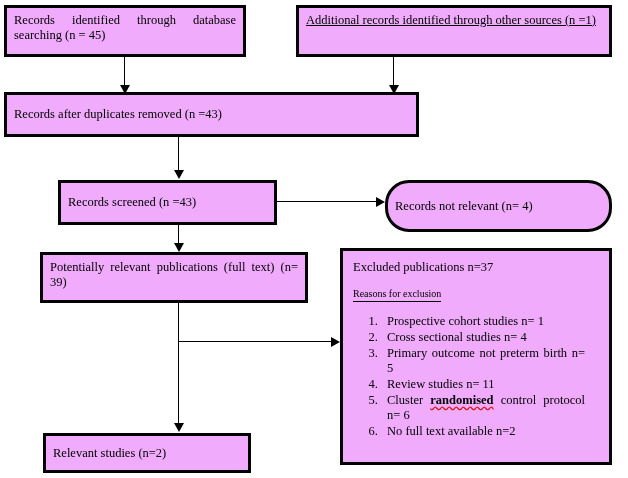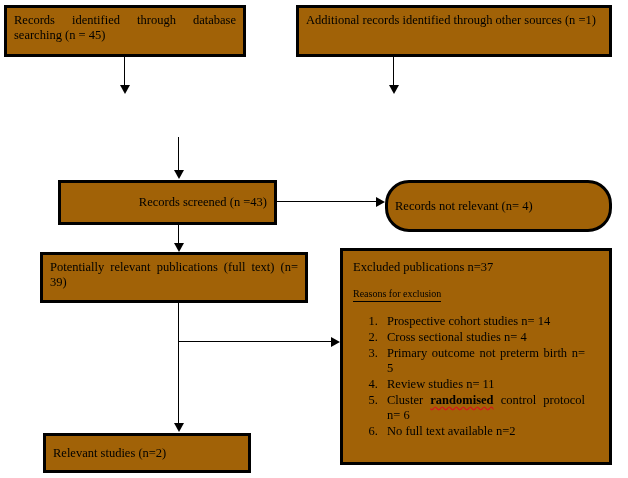--- a/index.html
+++ b/index.html
@@ -14,21 +14,21 @@
     height: 478px;
     background: #ffffff;
     font-family: "Liberation Serif", "DejaVu Serif", serif;
     color: #000000;
     overflow: hidden;
   }
   .box {
     position: absolute;
     box-sizing: border-box;
     border: 3px solid #000000;
-    background: #a16207;
+    background: #f0abfc;
     font-size: 12.5px;
     line-height: 1.22;
     padding: 5px 7px 4px 7px;
   }
   .box.justify {
     text-align: justify;
     text-align-last: left;
   }
   .box.center-v {
     display: flex;
@@ -93,35 +93,38 @@
 </style>
 </head>
 <body>
 
 <div id="canvas">
 
   <div class="box justify" style="left:4px; top:5px; width:242px; height:52px;">
     <span>Records identified through database searching (n = 45)</span>
   </div>
 
-  <div class="box justify" style="left:296px; top:5px; width:316px; height:52px;">
+  <div class="box justify" style="left:296px; top:5px; width:316px; height:52px;text-decoration:underline;">
     <span>Additional records identified through other sources (n =1)</span>
   </div>
 
   <div class="vline" style="left:124px; top:57px; height:31px;"></div>
   <div class="arrow-down" style="left:120px; top:85px;"></div>
 
   <div class="vline" style="left:393px; top:57px; height:31px;"></div>
   <div class="arrow-down" style="left:389px; top:85px;"></div>
 
+  <div class="box center-v" style="left:4px; top:92px; width:415px; height:45px;">
+    <span>Records after duplicates removed (n =43)</span>
+  </div>
 
   <div class="vline" style="left:178px; top:137px; height:37px;"></div>
   <div class="arrow-down" style="left:174px; top:170px;"></div>
 
-  <div class="box center-v" style="left:58px; top:180px; width:219px; height:45px;justify-content:flex-end;">
+  <div class="box center-v" style="left:58px; top:180px; width:219px; height:45px;">
     <span>Records screened (n =43)</span>
   </div>
 
   <div class="hline" style="left:277px; top:201px; width:105px;"></div>
   <div class="arrow-right" style="left:376px; top:197px;"></div>
 
   <div class="box center-v" style="left:385px; top:180px; width:227px; height:52px;border-radius:24px;">
     <span>Records not relevant (n= 4)</span>
   </div>
 
@@ -137,21 +140,21 @@
 
   <div class="hline" style="left:178px; top:341px; width:158px;"></div>
   <div class="arrow-right" style="left:331px; top:337px;"></div>
 
   <div class="box" style="left:340px; top:248px; width:272px; height:217px; padding:9px 24px 6px 10px;">
     <div class="excl-title">Excluded publications n=37</div>
     <div>
       <span class="excl-subtitle">Reasons for exclusion</span>
     </div>
     <ol class="excl-list">
-      <li>Prospective cohort studies n= 14</li>
+      <li>Prospective cohort studies n= 1</li>
       <li>Cross sectional studies n= 4</li>
       <li>Primary outcome not preterm birth n= 5</li>
       <li>Review studies n= 11</li>
       <li>
         <span>Cluster </span><span class="misspelled">randomised</span><span> control protocol n= 6</span>
       </li>
       <li>No full text available n=2</li>
     </ol>
   </div>
 

